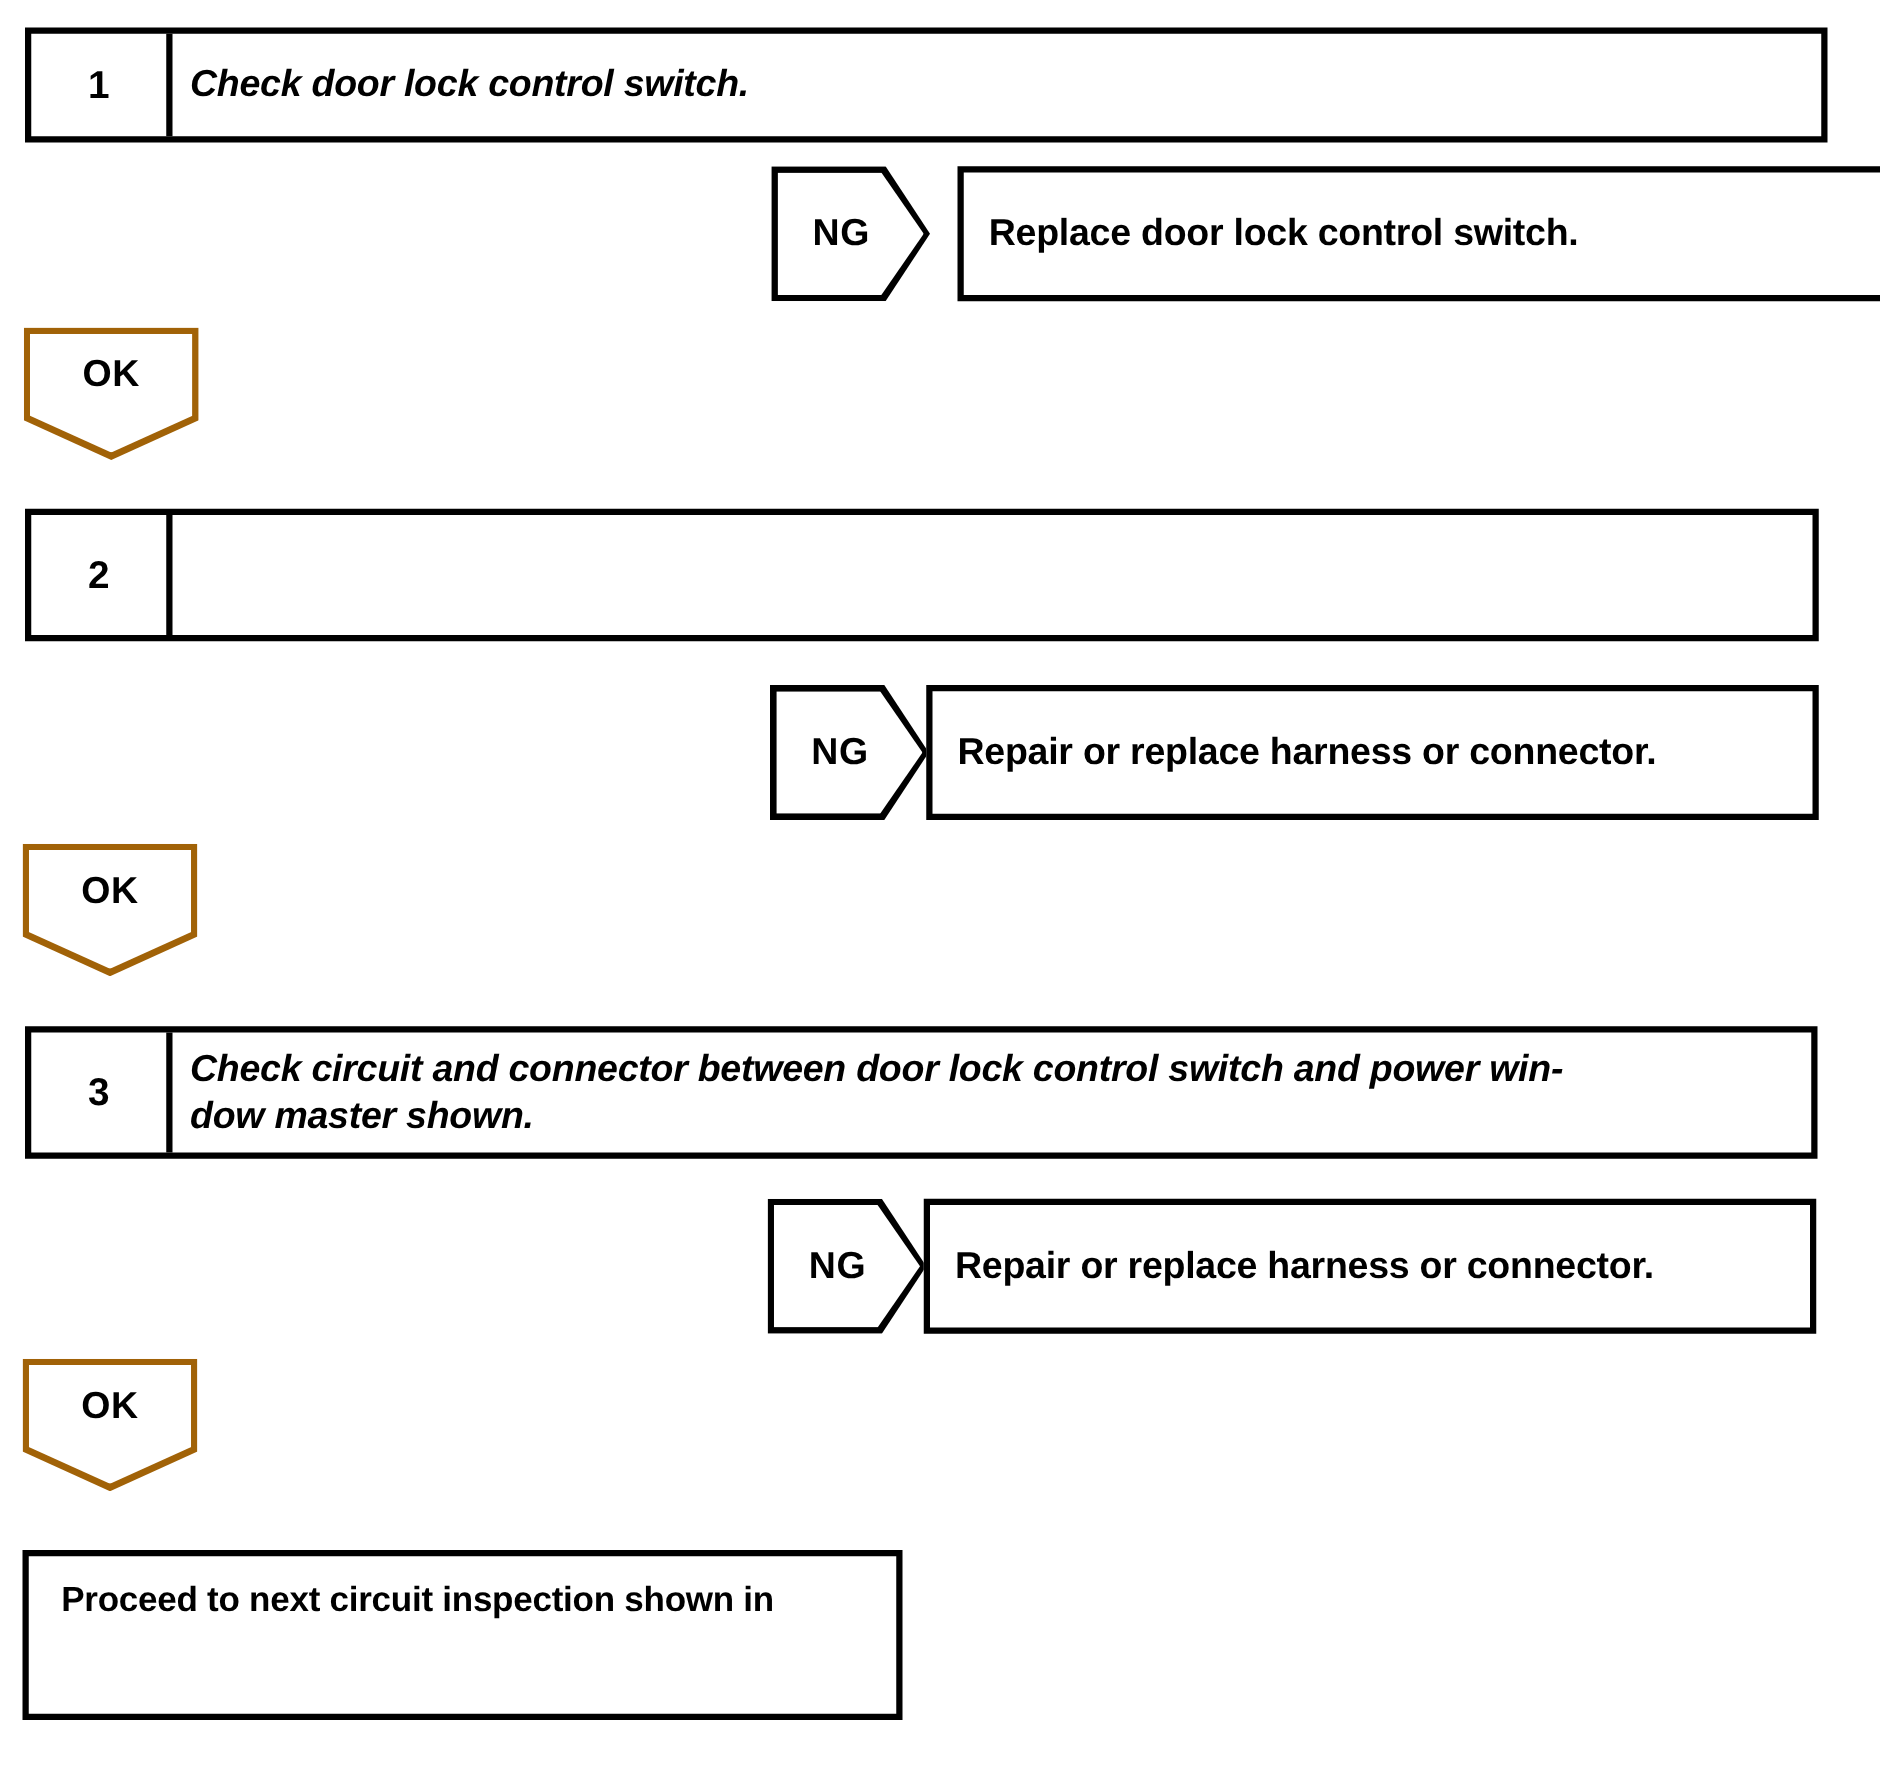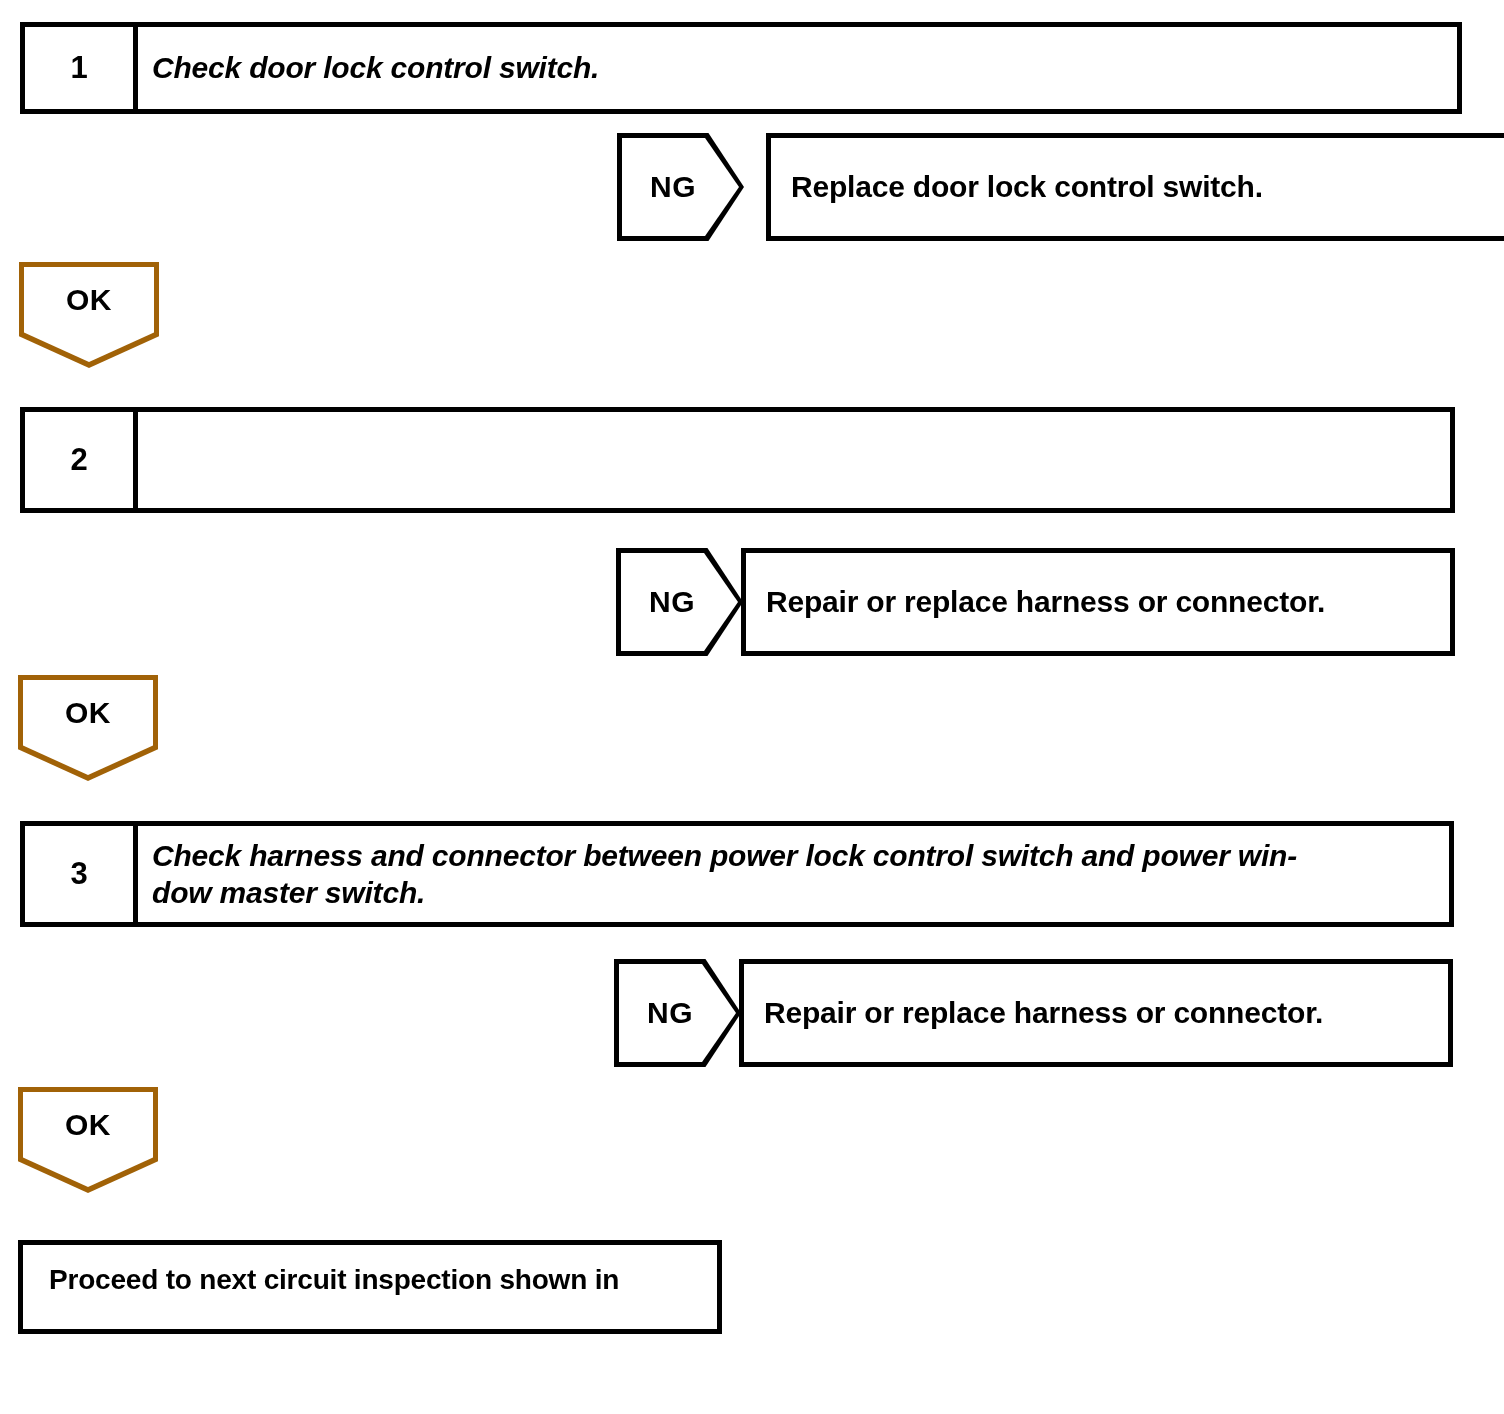--- a/index.html
+++ b/index.html
@@ -162,34 +162,34 @@
   </div>
 
   <div class="node ok-arrow" style="left:18px; top:675px; width:140px; height:106px;">
     <div class="inner">OK</div>
   </div>
 
   <div class="node step-box" style="left:20px; top:821px; width:1434px; height:106px;">
     <div class="step-num">3</div>
     <div class="step-text">
       <span>
-        <span class="tl">Check harness and connector between power lock control switch and power win-</span>
-        <span class="tl">dow master switch.</span>
+        <span class="tl">Check circuit and connector between door lock control switch and power win-</span>
+        <span class="tl">dow master shown.</span>
       </span>
     </div>
   </div>
 
   <div class="node ng-arrow" style="left:614px; top:959px; width:127px; height:108px;">
     <div class="inner">NG</div>
   </div>
   <div class="node result-box" style="left:739px; top:959px; width:714px; height:108px;">
     <span>Repair or replace harness or connector.</span>
   </div>
 
   <div class="node ok-arrow" style="left:18px; top:1087px; width:140px; height:106px;">
     <div class="inner">OK</div>
   </div>
 
-  <div class="node proceed-box" style="left:18px; top:1240px; width:704px; height:94px;">
+  <div class="node proceed-box" style="left:18px; top:1240px; width:704px; height:136px;">
     <span class="tl">Proceed to next circuit inspection shown in</span>
   </div>
 
 </div>
 
 </body></html>

